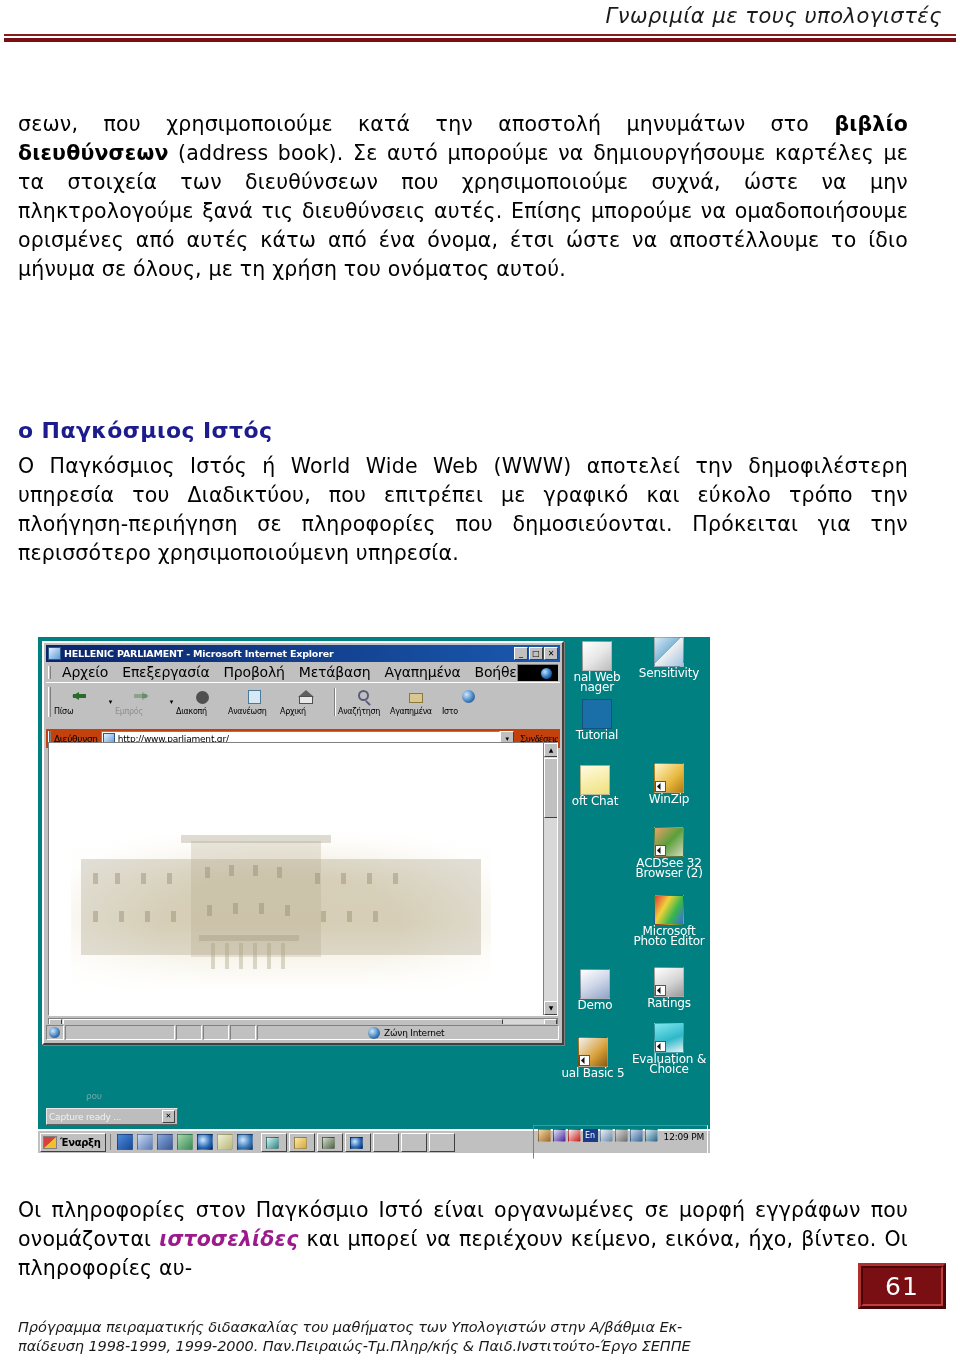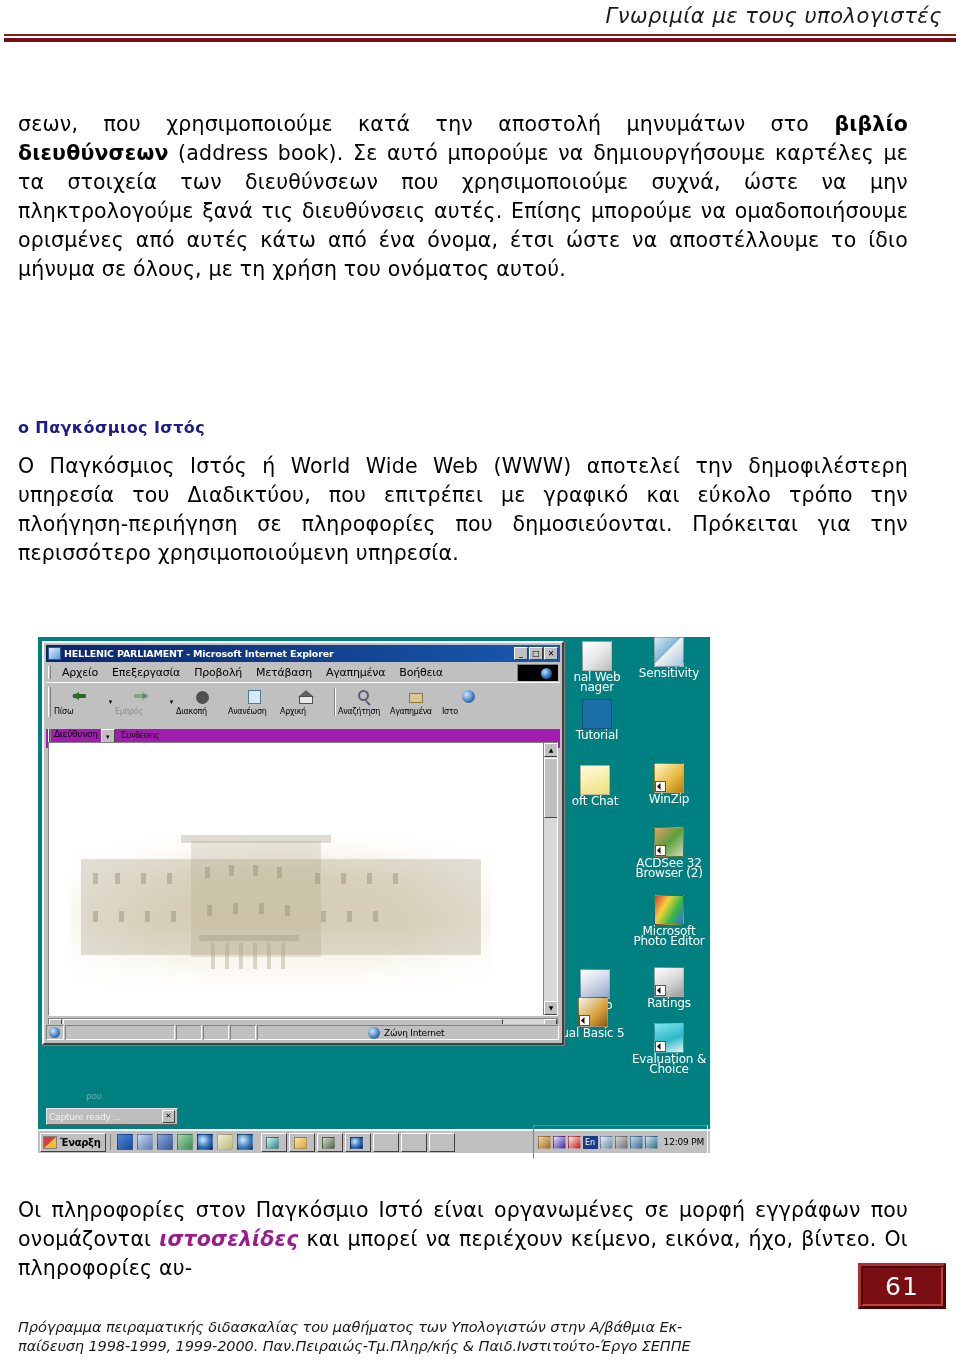--- a/index.html
+++ b/index.html
@@ -67,21 +67,21 @@
     color: #000000;
     text-align: justify;
     letter-spacing: 0.2px;
   }
   #para-1 { top: 110px; }
   #section-heading {
     position: absolute;
     left: 18px;
     top: 418px;
     font-family: "DejaVu Sans", sans-serif;
-    font-size: 16px;
+    font-size: 22px;
     font-weight: bold;
     color: #1c1c8f;
     letter-spacing: 0.4px;
   }
   #para-2 { top: 452px; }
   #para-3 { top: 1196px; }
 
   .term-emphasis {
     color: #9c1a8c;
     font-weight: bold;
@@ -220,21 +220,21 @@
   }
   #menu-bar .grip {
     width: 3px; height: 13px;
     border-left: 1px solid #ffffff;
     border-right: 1px solid #808080;
     margin: 0 4px 0 2px;
     box-sizing: border-box;
   }
   .menu-item {
     font-family: "DejaVu Sans", sans-serif;
-    font-size: 11px;
+    font-size: 14px;
     color: #000000;
     padding: 1px 7px;
     white-space: nowrap;
     letter-spacing: -0.2px;
   }
   #ie-logo-box {
     position: absolute;
     right: 2px; top: 1px;
     width: 40px; height: 16px;
     background: #000000;
@@ -388,22 +388,23 @@
     width: 9px;
     text-align: center;
     font-size: 7px;
     color: #000;
     line-height: 34px;
   }
   #address-bar {
     position: absolute;
     left: 2px; top: 86px;
     width: 514px; height: 19px;
-    background: #a21caf;
-    display: flex;
+    background: #c2410c;
+    display: flex;
+    align-items: center;
   }
   #address-bar .grip {
     width: 3px; height: 15px;
     border-left: 1px solid #ffffff;
     border-right: 1px solid #808080;
     margin: 0 3px 0 2px;
     box-sizing: border-box;
   }
   #address-label {
     font-family: "DejaVu Sans", sans-serif;
@@ -756,21 +757,21 @@
     width: 13px; height: 12px;
     border: 1px solid rgba(0,0,0,0.3);
     box-sizing: border-box;
   }
   .tbi-w  { background: linear-gradient(135deg,#d8f0f0,#2a8a8a); }
   .tbi-fd { background: linear-gradient(135deg,#f8e8a8,#d8a83a); }
   .tbi-mn { background: linear-gradient(135deg,#d8d8d8,#4a6a3a); }
   .tbi-ie { background: radial-gradient(circle at 35% 35%,#cfe8ff,#2a6ab8 60%,#0a2a58); }
   #tray {
     display: flex;
-    align-items: center;
+    align-items: flex-end;
     height: 19px;
     border-top: 1px solid #808080;
     border-left: 1px solid #808080;
     border-right: 1px solid #ffffff;
     border-bottom: 1px solid #ffffff;
     box-sizing: border-box;
     padding: 16px 3px;
     flex: 0 0 auto;
   }
   .tray-ico {
@@ -924,21 +925,21 @@
   <div class="desktop-icon" style="left:518px;top:332px;">
     <span class="glyph ico-demo"></span>
     <span>Demo</span>
   </div>
   <div class="desktop-icon" style="left:592px;top:330px;">
     <span class="glyph ico-rate">
         <i class="shortcut-arrow"></i>
       </span>
     <span>Ratings</span>
   </div>
-  <div class="desktop-icon" style="left:516px;top:360px;">
+  <div class="desktop-icon" style="left:516px;top:400px;">
     <span class="glyph ico-vb">
         <i class="shortcut-arrow"></i>
       </span>
     <span>ual Basic 5</span>
   </div>
   <div class="desktop-icon" style="left:592px;top:386px;">
     <span class="glyph ico-eval">
         <i class="shortcut-arrow"></i>
       </span>
     <span>Evaluation &amp;
@@ -1003,20 +1004,24 @@
       </span>
       <span class="tb-btn">
         <span class="tb-ico tb-hist"></span>
         <span>Ιστο</span>
       </span>
     </div>
 
     <div id="address-bar">
       <span class="grip"></span>
       <span id="address-label">Διεύθυνση</span>
+      <span id="address-field">
+        <span id="address-field-icon"></span>
+        <span id="address-value">http://www.parliament.gr/</span>
+      </span>
       <span id="address-dropdown">▾</span>
       <span id="links-label">Συνδέσεις</span>
     </div>
 
     <div id="page-viewport">
       <div id="page-building">
         <div class="bldg-band" style="left:10px;top:28px;width:400px;height:96px;"></div>
         <div class="bldg-band" style="left:120px;top:10px;width:130px;height:116px;background:rgba(175,165,135,0.28);"></div>
         <div class="bldg-band" style="left:110px;top:4px;width:150px;height:8px;background:rgba(150,140,110,0.30);"></div>
         <div class="bldg-win" style="left:22px;top:42px;"></div>

